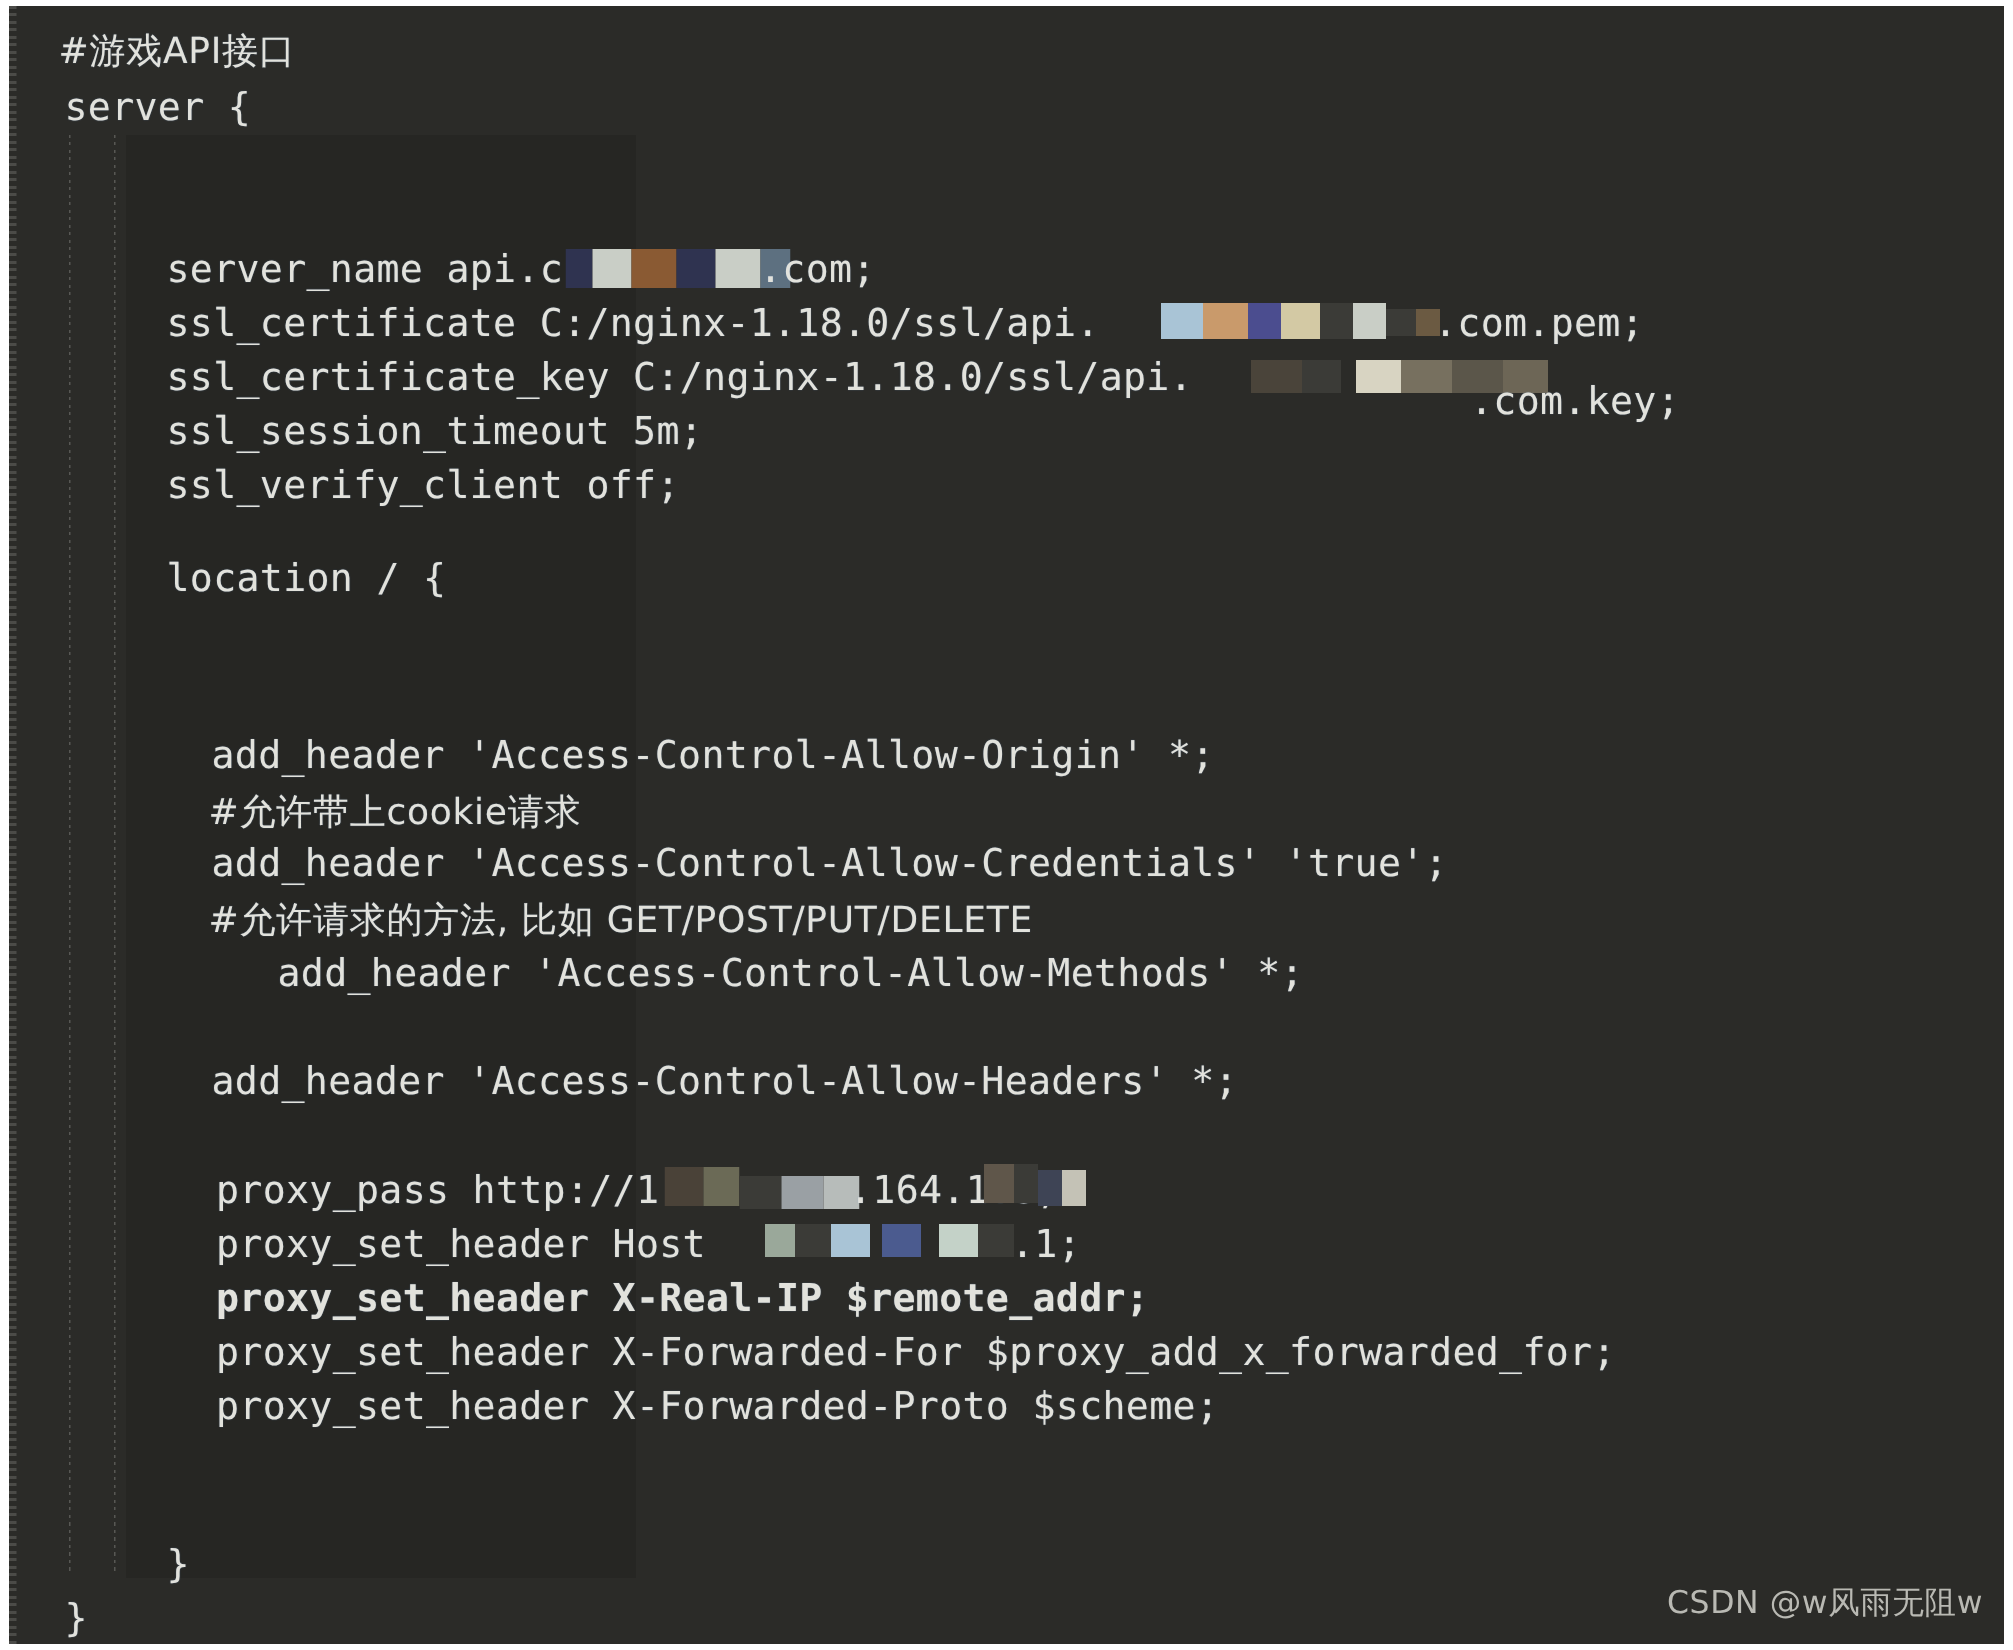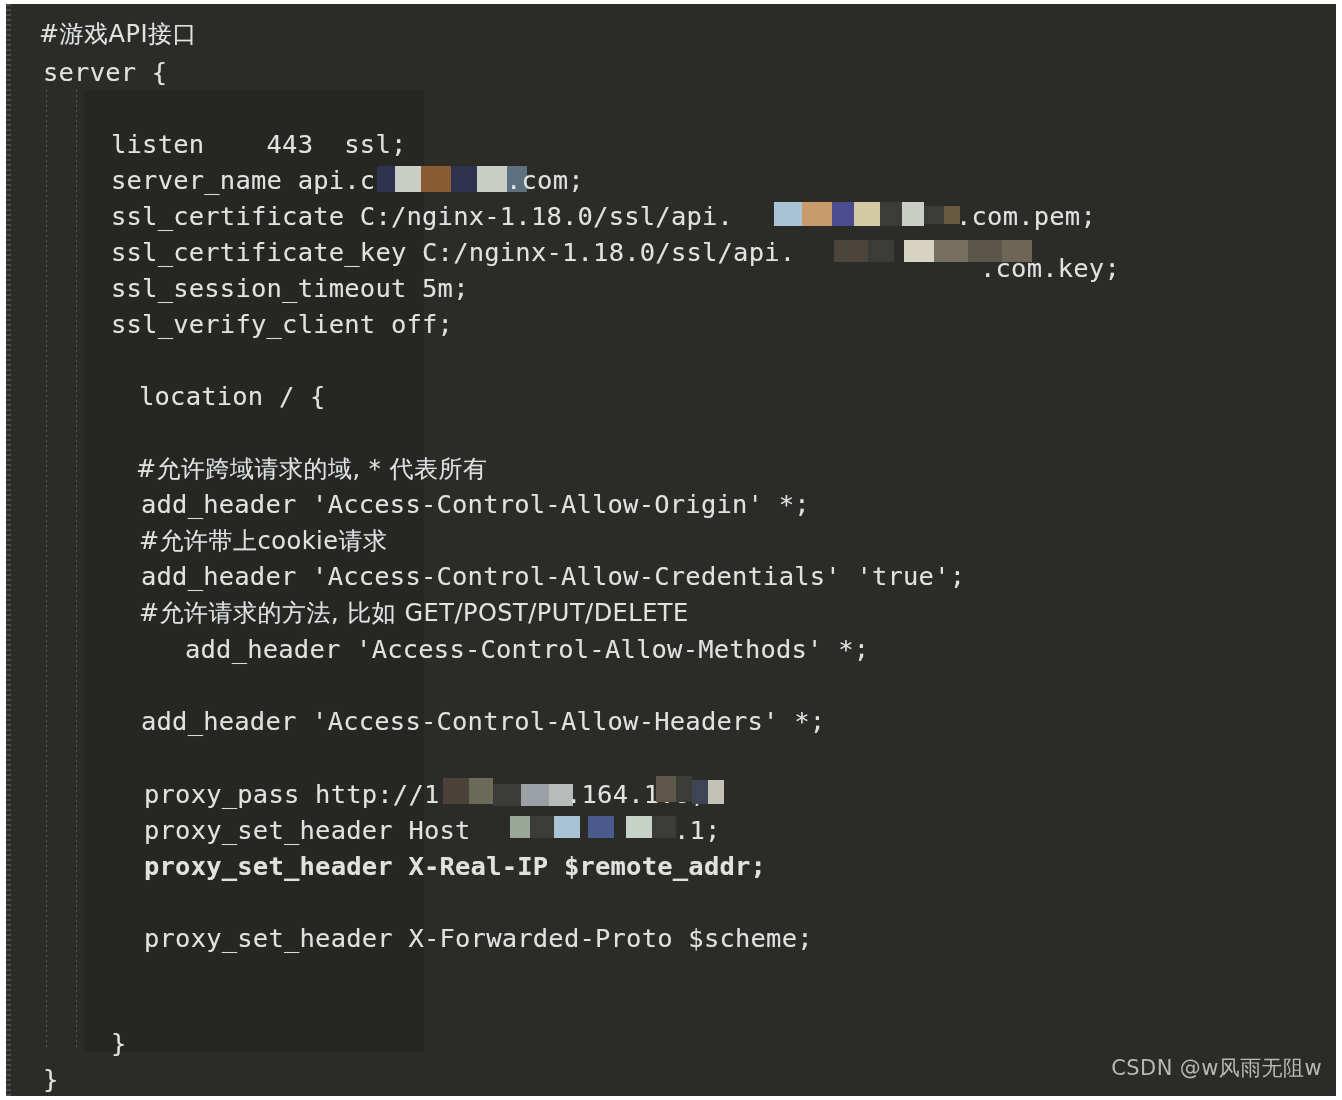--- a/index.html
+++ b/index.html
@@ -119,21 +119,20 @@
 
   <div class="indent-guide" id="guide-1"></div>
   <div class="indent-guide" id="guide-2"></div>
 
   <div class="code-layer">
 
     <div class="line cjk" style="left:33px; top:12px;">#游戏API接口</div>
 
     <div class="line" style="left:37px; top:50px;">server {</div>
 
-    <div class="line" style="left:105px; top:122px;">listen    443  ssl;</div>
 
     <div class="line" style="left:105px; top:158px;"><span>server_name api.c</span></div>
     <span class="mosaic" style="left:371px; top:162px; width:150px; height:26px;">
       <i style="width:18px; background:#2f3350;"></i><i style="width:26px; background:#c9cec6;"></i><i style="width:30px; background:#8a5a33;"></i><i style="width:26px; background:#2f3350;"></i><i style="width:30px; background:#c9cec6;"></i><i style="width:20px; background:#5d7080;"></i>
     </span>
     <div class="line" style="left:500px; top:158px;">.com;</div>
 
     <div class="line" style="left:105px; top:194px;"><span>ssl_certificate C:/nginx-1.18.0/ssl/api.</span></div>
     <span class="mosaic" style="left:768px; top:198px; width:150px; height:24px;">
       <i style="width:28px; background:#a9c4d6;"></i><i style="width:30px; background:#c99a6b;"></i><i style="width:22px; background:#4b4d8f;"></i><i style="width:26px; background:#d3c9a4;"></i><i style="width:22px; background:#3b3b37;"></i><i style="width:22px; background:#c9cec6;"></i>
@@ -149,23 +148,22 @@
     </span>
     <span class="mosaic" style="left:898px; top:236px; width:128px; height:22px;">
       <i style="width:30px; background:#d8d4c2;"></i><i style="width:34px; background:#77705f;"></i><i style="width:34px; background:#5b564a;"></i><i style="width:30px; background:#6d6656;"></i>
     </span>
     <div class="line" style="left:974px; top:230px;margin-top:16px;">.com.key;</div>
 
     <div class="line" style="left:105px; top:266px;text-align:right;">ssl_session_timeout 5m;</div>
 
     <div class="line" style="left:105px; top:302px;">ssl_verify_client off;</div>
 
-    <div class="line" style="left:105px; top:374px;margin-left:28px;">location / {</div>
-
-    <div class="line cjk" style="left:130px; top:447px;">#允许跨域请求的域, * 代表所有</div>
+    <div class="line" style="left:105px; top:364px;">location / {</div>
+
 
     <div class="line" style="left:135px; top:482px;">add_header 'Access-Control-Allow-Origin' *;</div>
 
     <div class="line cjk" style="left:133px; top:519px;">#允许带上cookie请求</div>
 
     <div class="line cjk" style="left:133px; top:591px;">#允许请求的方法, 比如 GET/POST/PUT/DELETE</div>
 
     <div class="line" style="left:135px; top:554px;">add_header 'Access-Control-Allow-Credentials' 'true';</div>
 
     <div class="line" style="left:135px; top:627px;margin-left:44px;">add_header 'Access-Control-Allow-Methods' *;</div>
@@ -198,20 +196,21 @@
     <span class="mosaic" style="left:582px; top:812px; width:26px; height:22px;">
       <i style="width:26px; background:#4b5b8f;"></i>
     </span>
     <span class="mosaic" style="left:620px; top:812px; width:50px; height:22px;">
       <i style="width:26px; background:#c4d2c8;"></i><i style="width:24px; background:#3b3b37;"></i>
     </span>
     <div class="line" style="left:668px; top:808px;">.1;</div>
 
     <div class="line" style="left:138px; top:844px;font-weight:bold;">proxy_set_header X-Real-IP $remote_addr;</div>
 
+    <div class="line" style="left:138px; top:880px;">proxy_set_header X-Forwarded-For $proxy_add_x_forwarded_for;</div>
 
     <div class="line" style="left:138px; top:916px;">proxy_set_header X-Forwarded-Proto $scheme;</div>
 
     <div class="line" style="left:105px; top:1021px;">}</div>
 
     <div class="line" style="left:37px; top:1057px;">}</div>
 
   </div>
 
   <div id="watermark">CSDN @w风雨无阻w</div>

